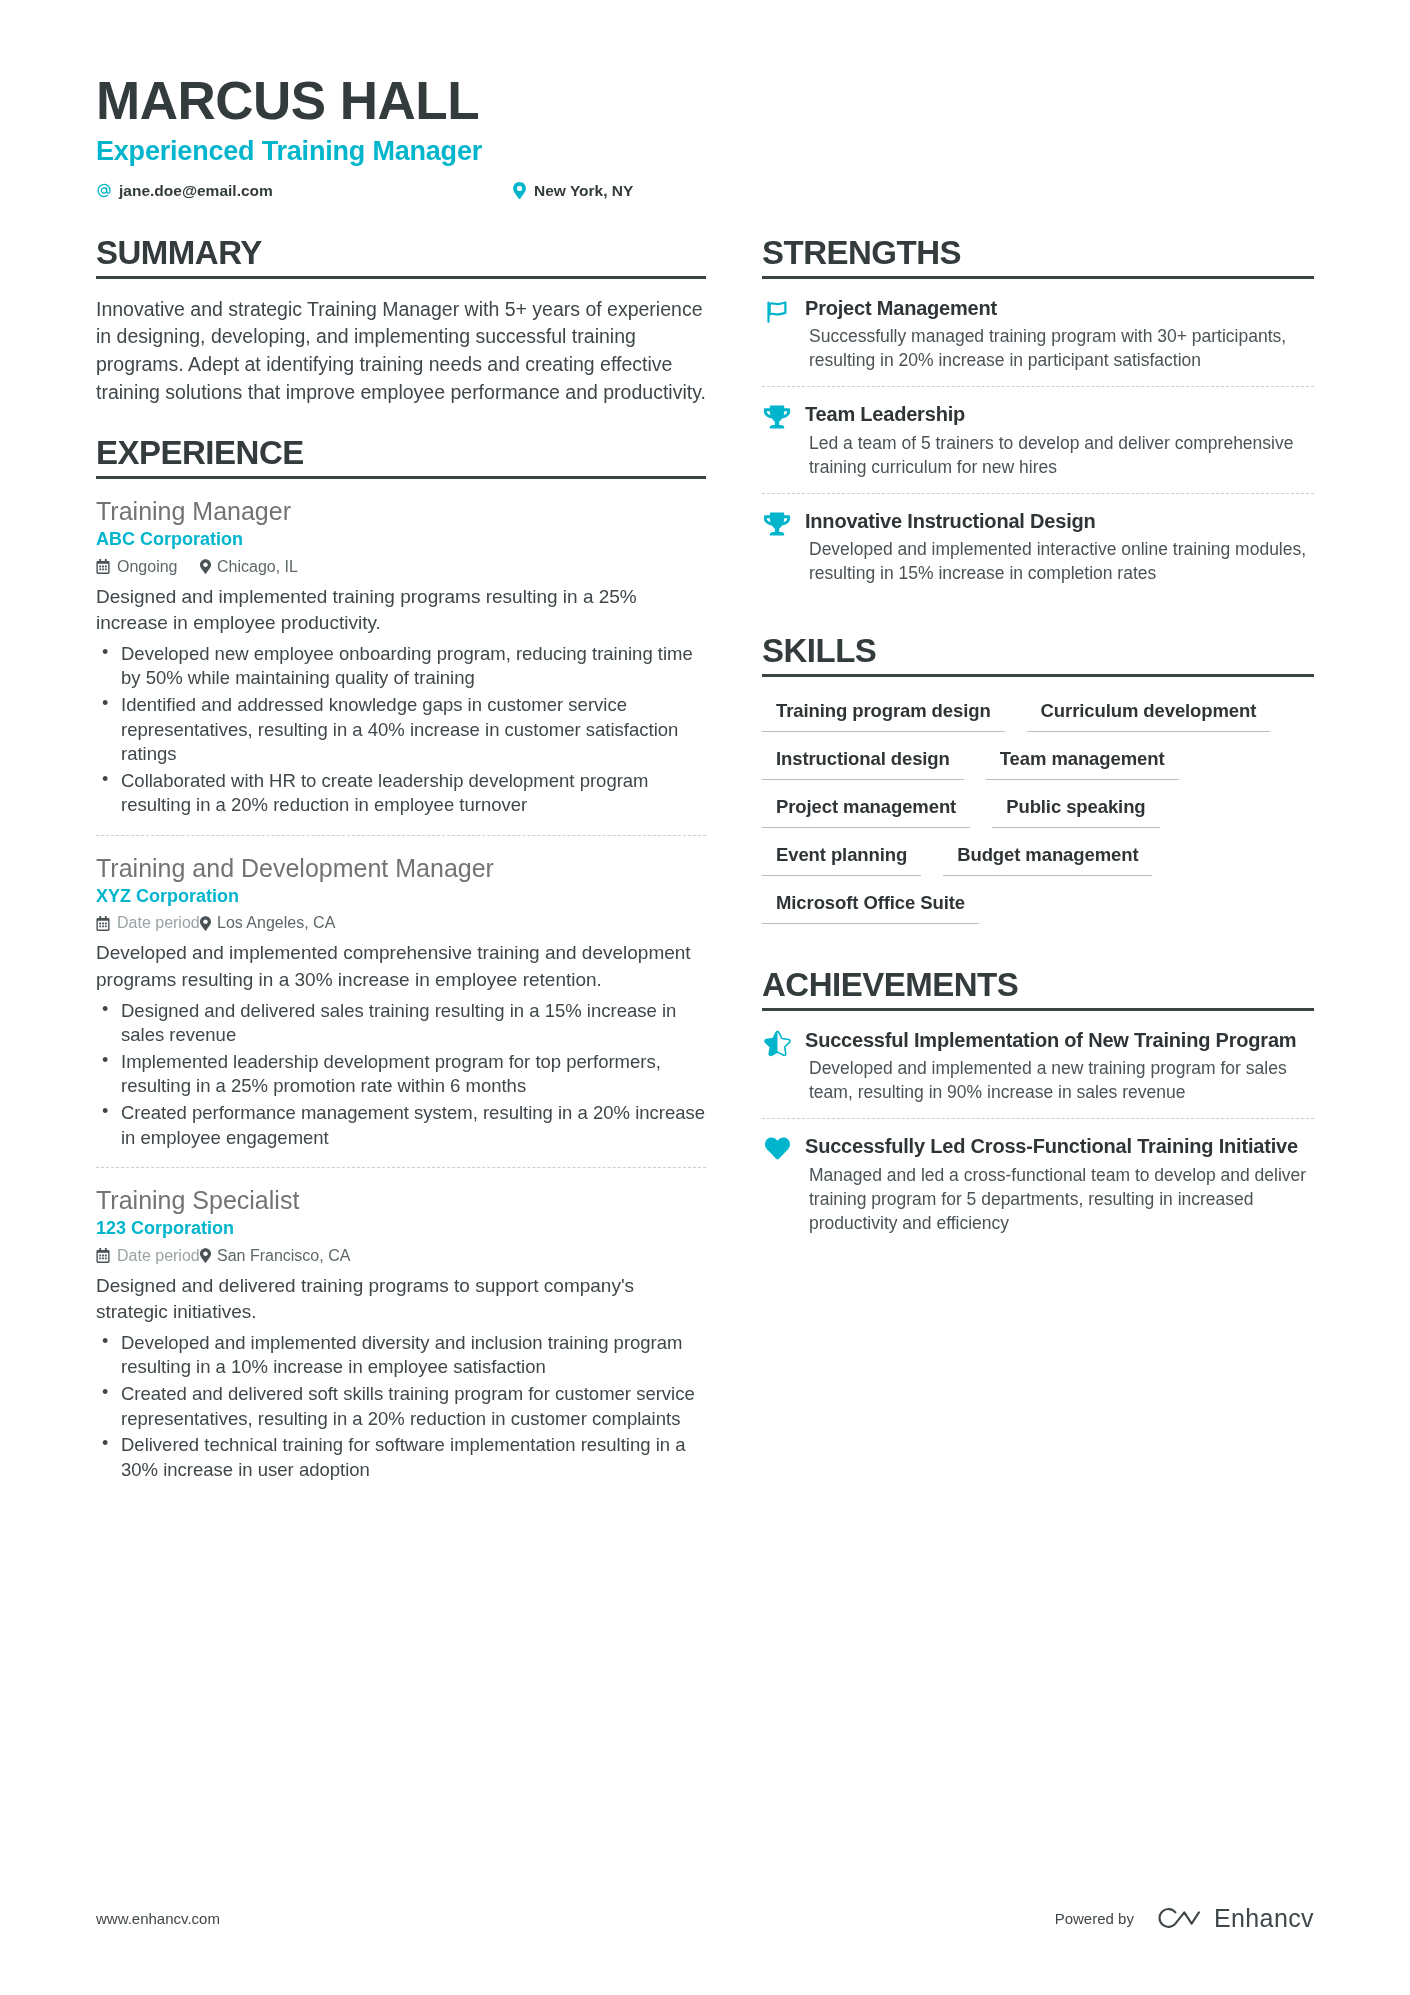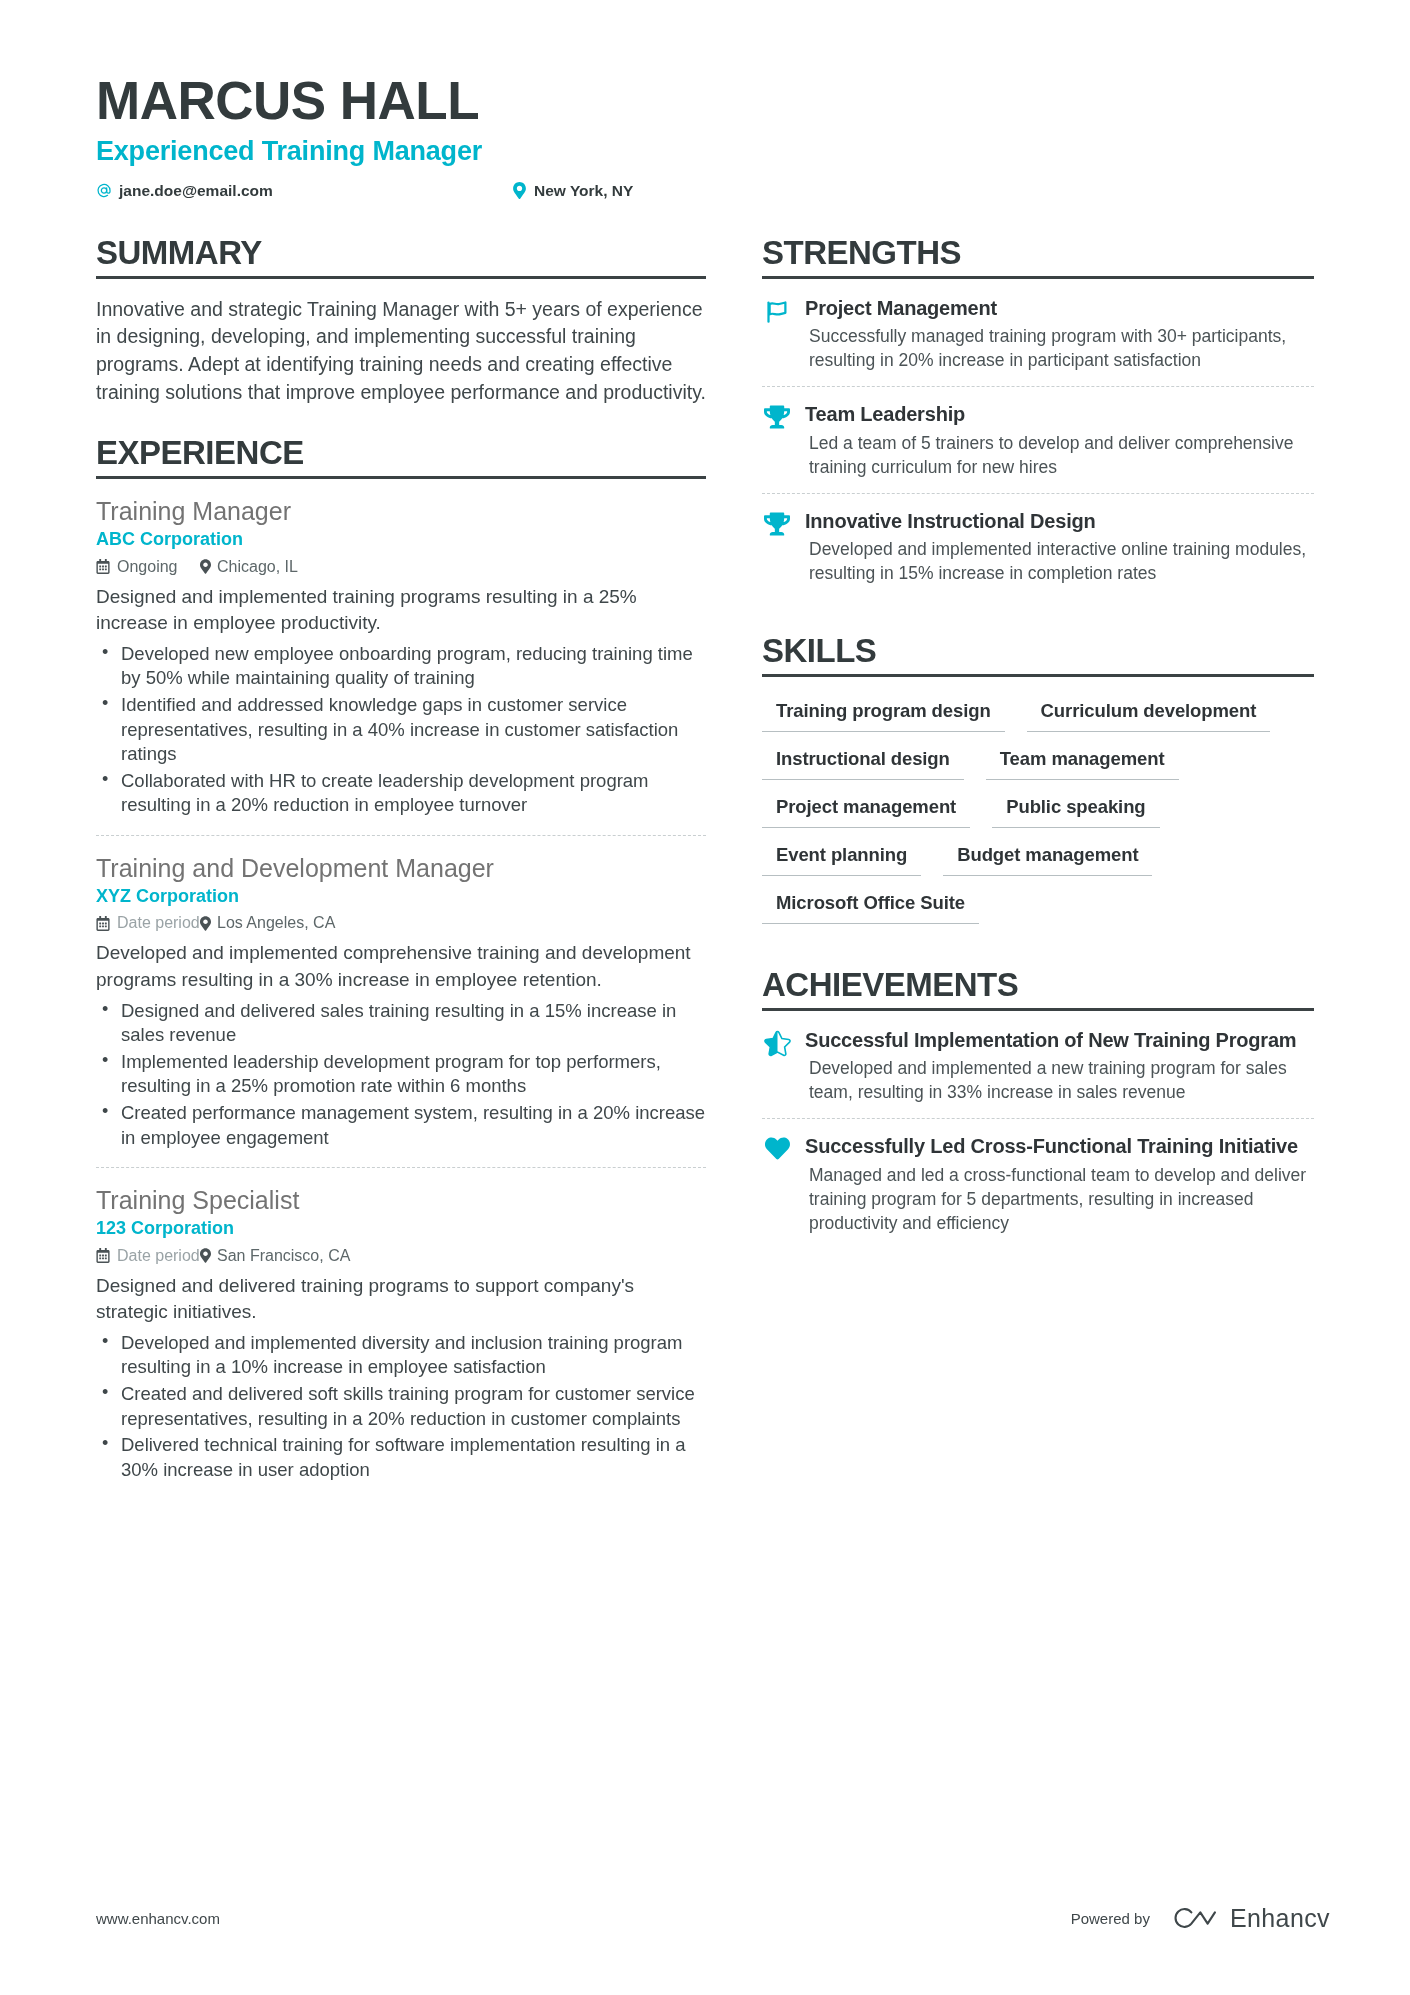--- a/index.html
+++ b/index.html
@@ -215,21 +215,21 @@
 
   
   .mt-exp   { margin-top: 30px; }
   .mt-skills{ margin-top: 34px; }
   .mt-ach   { margin-top: 34px; }
 
   
   .footer {
     position: absolute;
     left: 96px;
-    right: 80px;
+    right: 96px;
     bottom: 62px;
     display: flex;
     align-items: center;
     justify-content: space-between;
     font-size: 15px;
     color: #3f474a;
   }
   .footer-right {
     display: flex;
     align-items: center;
@@ -449,21 +449,21 @@
                 <clipPath id="halfclip">
                     <rect x="0" y="0" width="288" height="512"></rect>
                   </clipPath>
               </defs>
               <path d="M259.3 17.8L194 150.2 47.9 171.5c-26.2 3.8-36.7 36.1-17.7 54.6l105.7 103-25 145.5c-4.5 26.3 23.2 46 46.4 33.7L288 439.6l130.7 68.7c23.2 12.2 50.9-7.4 46.4-33.7l-25-145.5 105.7-103c19-18.5 8.5-50.8-17.7-54.6L382 150.2 316.7 17.8c-11.7-23.6-45.6-23.9-57.4 0z" fill="none" stroke="#00b5cc" stroke-width="34"></path>
               <path d="M259.3 17.8L194 150.2 47.9 171.5c-26.2 3.8-36.7 36.1-17.7 54.6l105.7 103-25 145.5c-4.5 26.3 23.2 46 46.4 33.7L288 439.6l130.7 68.7c23.2 12.2 50.9-7.4 46.4-33.7l-25-145.5 105.7-103c19-18.5 8.5-50.8-17.7-54.6L382 150.2 316.7 17.8c-11.7-23.6-45.6-23.9-57.4 0z" fill="#00b5cc" clip-path="url(#halfclip)"></path>
             </svg>
           </div>
           <div class="sa-body">
             <div class="sa-title">Successful Implementation of New Training Program</div>
-            <div class="sa-desc">Developed and implemented a new training program for sales team, resulting in 33% increase in sales revenue</div>
+            <div class="sa-desc">Developed and implemented a new training program for sales team, resulting in 90% increase in sales revenue</div>
           </div>
         </div>
 
         <div class="sa-item">
           <div class="sa-icon">
             <svg width="27" height="25" viewBox="0 0 512 512" fill="currentColor">
               <path d="M462.3 62.6C407.5 15.9 326 24.3 275.7 76.2L256 96.5l-19.7-20.3C186.1 24.3 104.5 15.9 49.7 62.6c-62.8 53.6-66.1 149.8-9.9 207.9l193.5 199.8c12.5 12.9 32.8 12.9 45.3 0l193.5-199.8c56.3-58.1 53-154.3-9.8-207.9z"></path>
             </svg>
           </div>
           <div class="sa-body">

